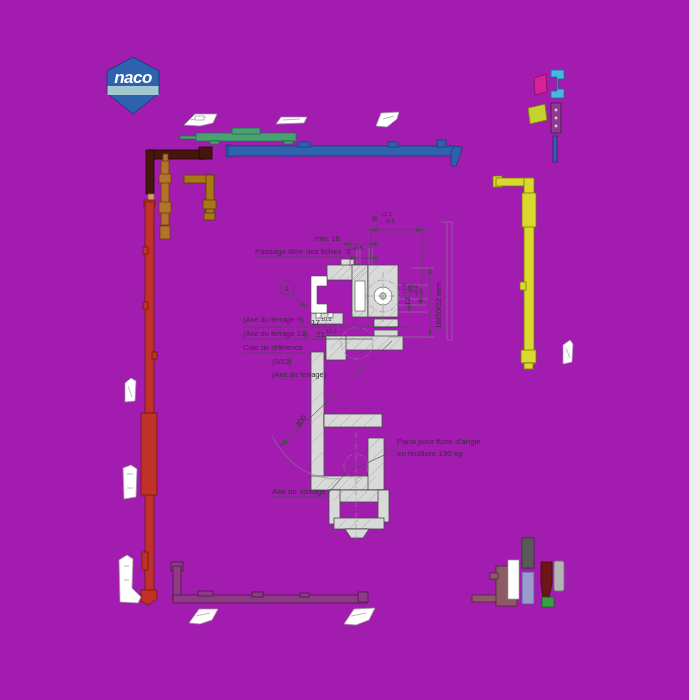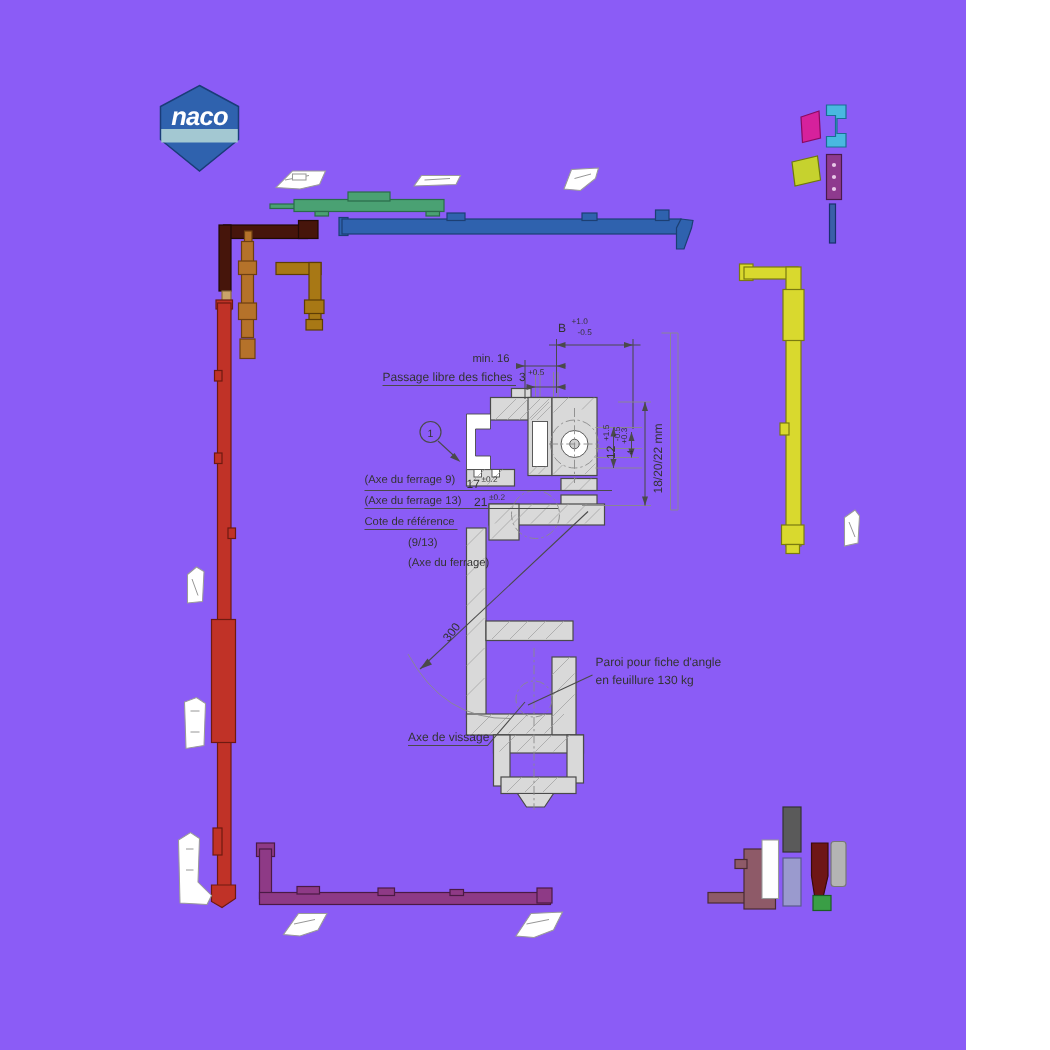--- a/index.html
+++ b/index.html
@@ -1,16 +1,16 @@
 <!DOCTYPE html>
 <html><head>
 <meta charset="utf-8">
 <style>
   html,body { margin:0; padding:0; background:#ffffff; }
-  .page { position:relative; width:644px; height:700px; background:#8b5cf6; overflow:hidden; }
+  .page { position:relative; width:700px; height:700px; background:#a21caf; overflow:hidden; }
   svg { display:block; }
   text { font-family:"Liberation Sans", sans-serif; }
   .lbl    { font-size:8px;  fill:#333333; }
   .lbl2   { font-size:7.5px; fill:#333333; }
   .dim    { font-size:8px;  fill:#333333; }
   .tol    { font-size:5.5px; fill:#333333; }
   .balloon-t { font-size:7px; fill:#333333; }
   .logo-text { font-size:17px; font-weight:bold; font-style:italic; fill:#ffffff; letter-spacing:-0.5px; }
   .outline   { fill:#ffffff; stroke:#9a9a9a; stroke-width:0.7; }
   .hatchfill { fill:#d9d9d9; stroke:#4a4a4a; stroke-width:0.8; }

